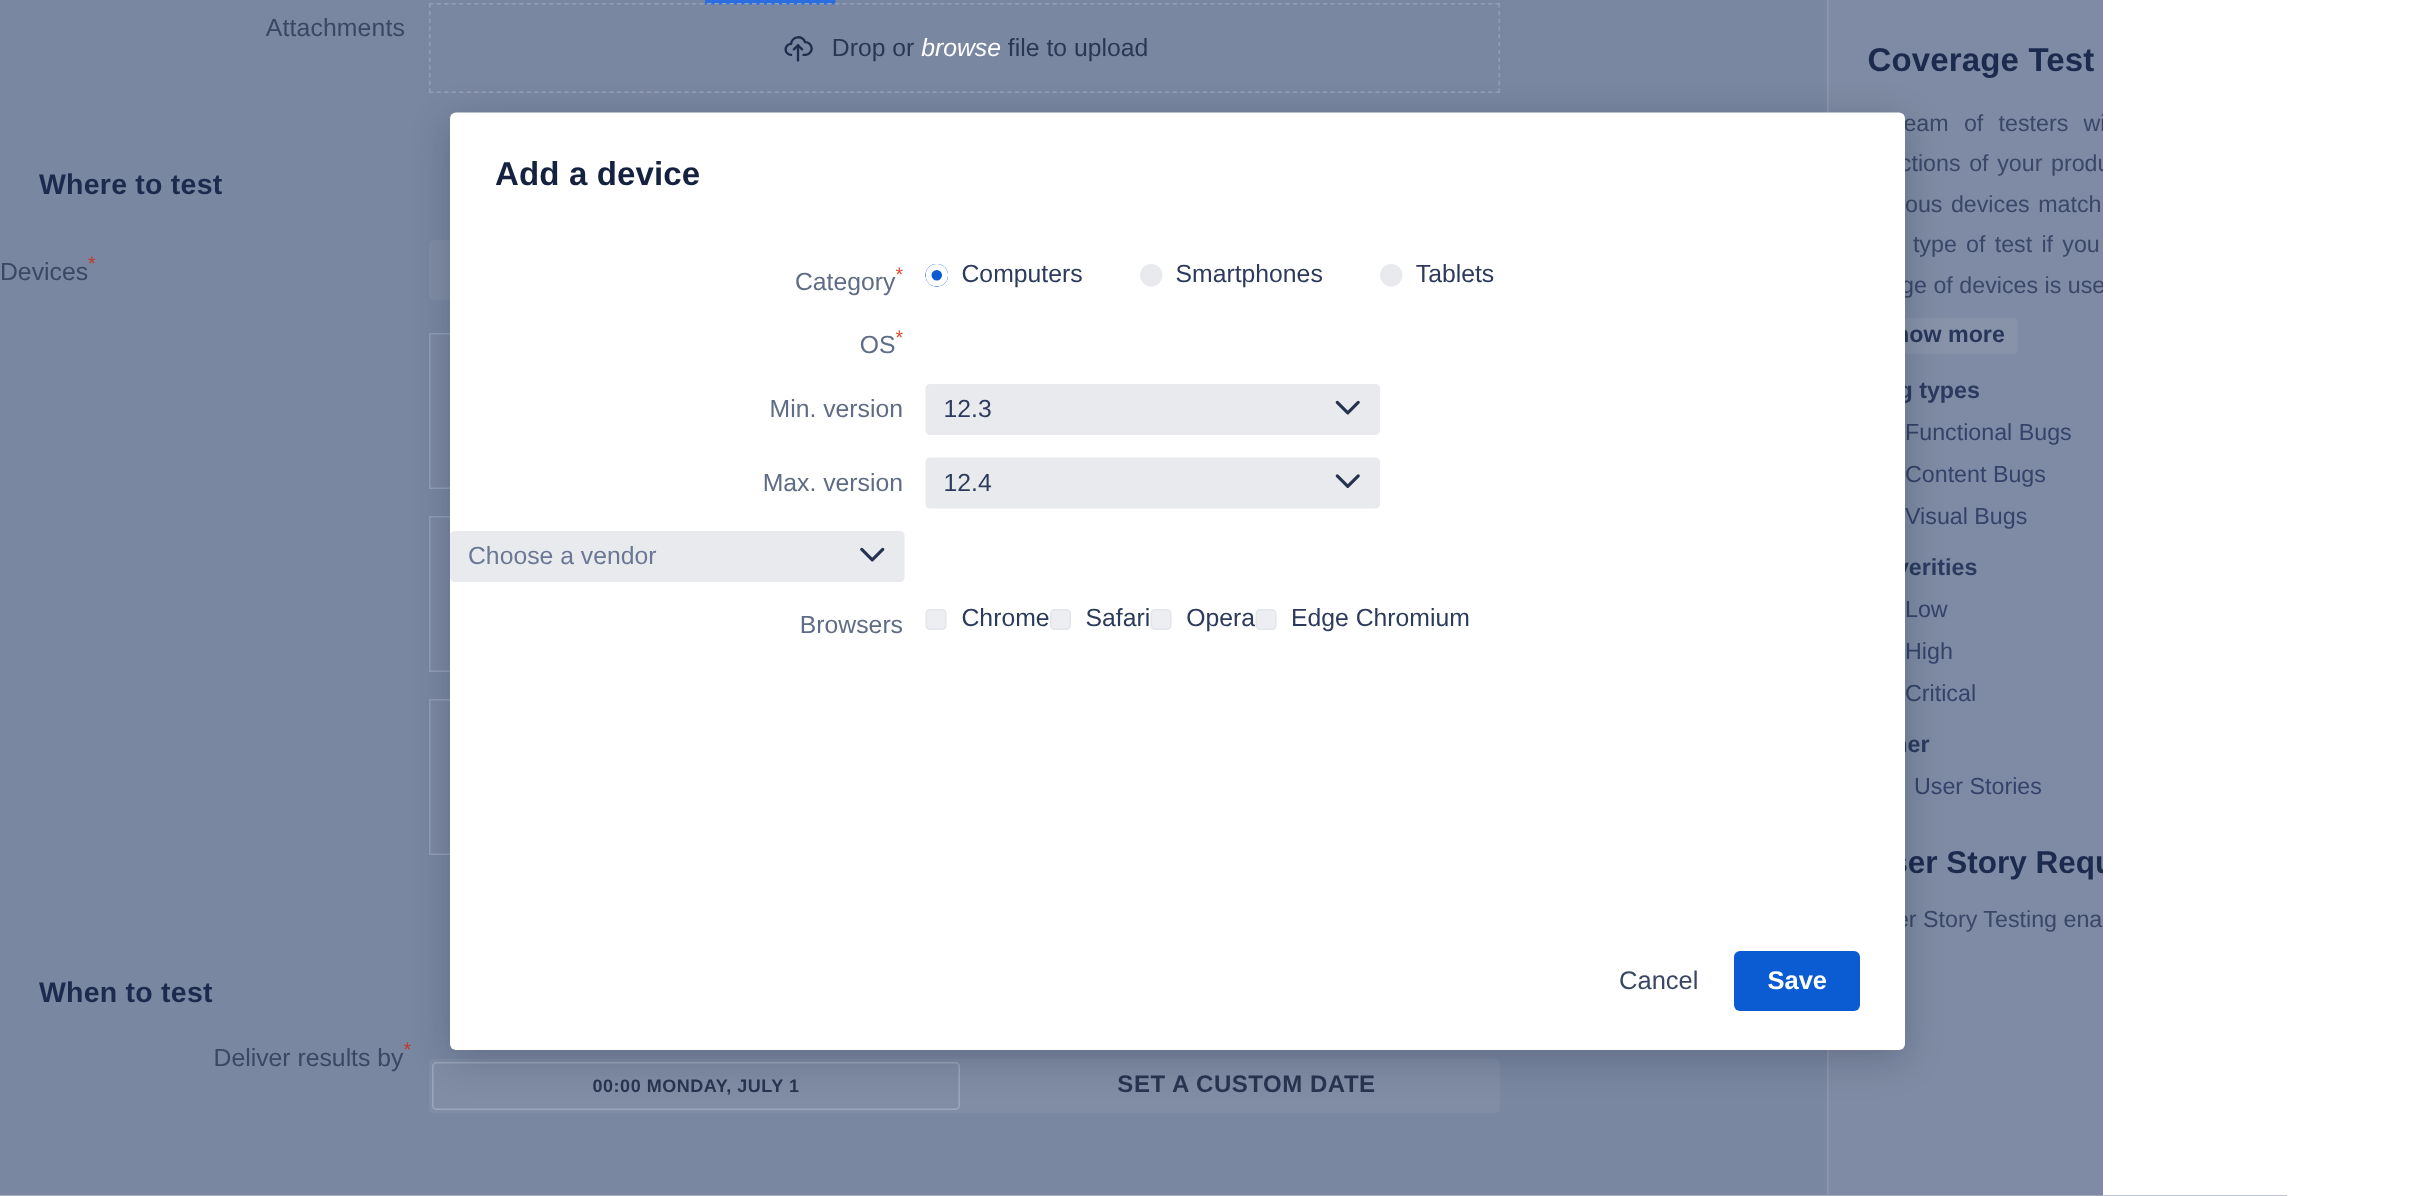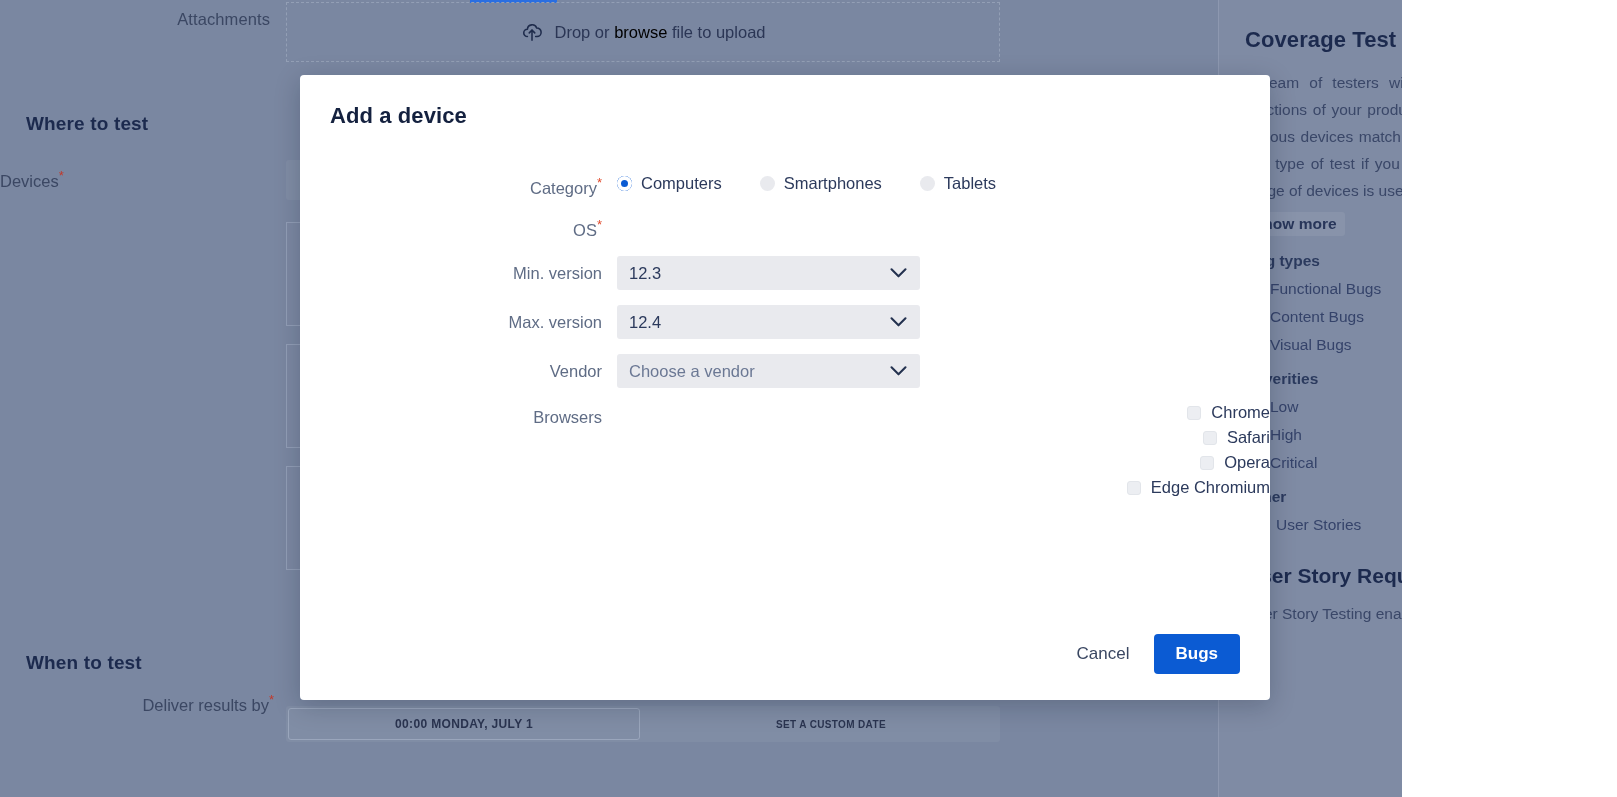--- a/index.html
+++ b/index.html
@@ -64,21 +64,22 @@
     justify-content: center;
     gap: 12px;
     font-size: 16.5px;
     color: #2b3655;
   }
   .dropzone .cloud {
     display: inline-flex;
     color: #1f2c4c;
   }
   .dropzone .browse {
-    color: #000000;
+    color: #ffffff;
+    font-style: italic;
   }
 
   
   .section-head {
     position: absolute;
     left: 26px;
     font-size: 19px;
     font-weight: bold;
     color: #1c2a4e;
     letter-spacing: .15px;
@@ -157,21 +158,21 @@
   }
   .deliver-alt {
     position: absolute;
     top: 2px;
     left: 380px;
     width: 330px;
     height: 32px;
     display: flex;
     align-items: center;
     justify-content: center;
-    font-size: 10px;
+    font-size: 16px;
     font-weight: bold;
     letter-spacing: .35px;
     color: #2a3450;
   }
 
   
   #sidebar {
     position: absolute;
     top: 0;
     left: 1218px;
@@ -362,21 +363,21 @@
   .select .chev {
     position: absolute;
     right: 13px;
     top: 50%;
     transform: translateY(-50%);
     color: #253350;
   }
   .select.placeholder { color: #6b7894; }
 
   
-  .cb-list { display: flex; flex-direction: column; gap: 0; align-items: flex-end; }
+  .cb-list { display: flex; gap: 0; }
   .cb-row {
     display: flex;
     align-items: center;
     gap: 10px;
     height: 25px;
     font-size: 16.5px;
     color: #2c3a5c;
   }
   .checkbox {
     width: 14px;
@@ -559,21 +560,20 @@
           <span class="chev">
             <svg width="17" height="11" viewBox="0 0 17 11" fill="none" stroke="#253350" stroke-width="2.1" stroke-linecap="round" stroke-linejoin="round">
                 <path d="M1.5 1.8L8.5 8.8 15.5 1.8"></path>
               </svg>
           </span>
         </div>
       </div>
     </div>
 
     <div class="form-row" style="top:279px">
-      <div class="f-label">Vendor</div>
       <div class="f-control">
         <div class="select placeholder">
           <span>Choose a vendor</span>
           <span class="chev">
             <svg width="17" height="11" viewBox="0 0 17 11" fill="none" stroke="#253350" stroke-width="2.1" stroke-linecap="round" stroke-linejoin="round">
                 <path d="M1.5 1.8L8.5 8.8 15.5 1.8"></path>
               </svg>
           </span>
         </div>
       </div>
@@ -598,17 +598,17 @@
           <label class="cb-row">
             <span class="checkbox"></span>
             <span>Edge Chromium</span>
           </label>
         </div>
       </div>
     </div>
 
     <div id="modal-footer">
       <button id="cancel-btn">Cancel</button>
-      <button id="save-btn">Bugs</button>
+      <button id="save-btn">Save</button>
     </div>
   </div>
 
 </div>
 
 </body></html>

